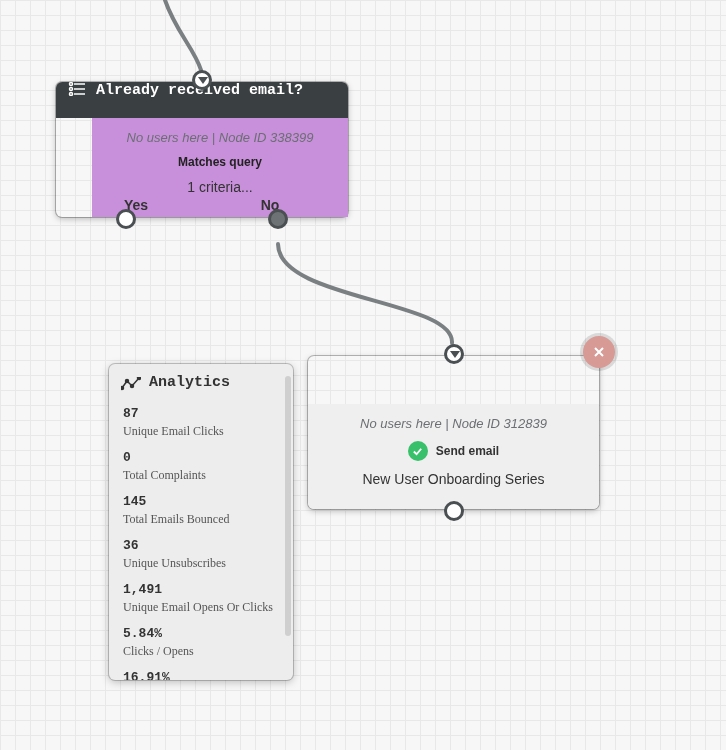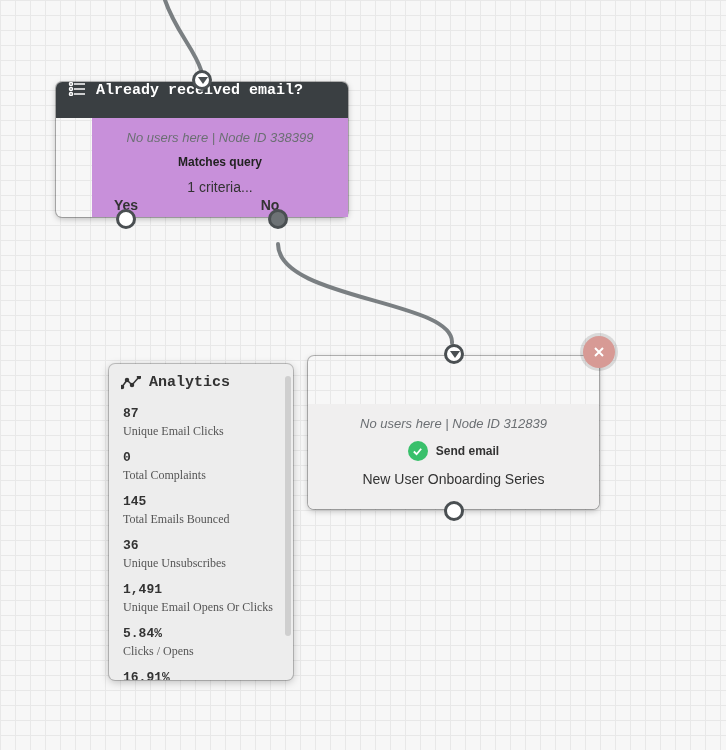--- a/index.html
+++ b/index.html
@@ -101,21 +101,21 @@
   .panel {
     position: absolute;
     background: #ededed;
     border-radius: 6px;
     box-shadow: 0 2px 8px rgba(0,0,0,.25), 0 0 0 1px rgba(0,0,0,.2);
     display: flex;
     flex-direction: column;
   }
   .panel .phead {
     display: flex;
-    align-items: center;
+    align-items: flex-end;
     gap: 8px;
     padding: 10px 12px 8px;
     font-weight: 800;
     font-size: 15px;
     font-family: "Courier New", monospace;
   }
   .panel .plist {
     flex: 1;
     overflow-y: auto;
     padding: 0 14px 10px;
@@ -183,21 +183,21 @@
       </span>
       <span>Already received email?</span>
     </div>
     <div class="body">
       <div class="meta">No users here | Node ID 338399</div>
       <div class="title-row" style="color:#222;">
         <span>Matches query</span>
       </div>
       <div class="subtitle">1 criteria...</div>
     </div>
-    <span class="port-label" style="left:70px; bottom:4px;">Yes</span>
+    <span class="port-label" style="left:80px; bottom:4px;">Yes</span>
     <span class="port-label" style="left:214px; bottom:4px;">No</span>
     <div class="port out" style="left:60px;"></div>
     <div class="port out filled" style="left:212px;"></div>
   </div>
 
   <div class="panel" style="left:109px; top:364px; width:184px; height:316px;">
     <div class="phead">
       <span class="icon">
         <svg width="20" height="14" viewBox="0 0 20 14" stroke="#333" stroke-width="1.5" fill="none">
           <polyline points="1,11 6,4 11,9 18,1"></polyline>

